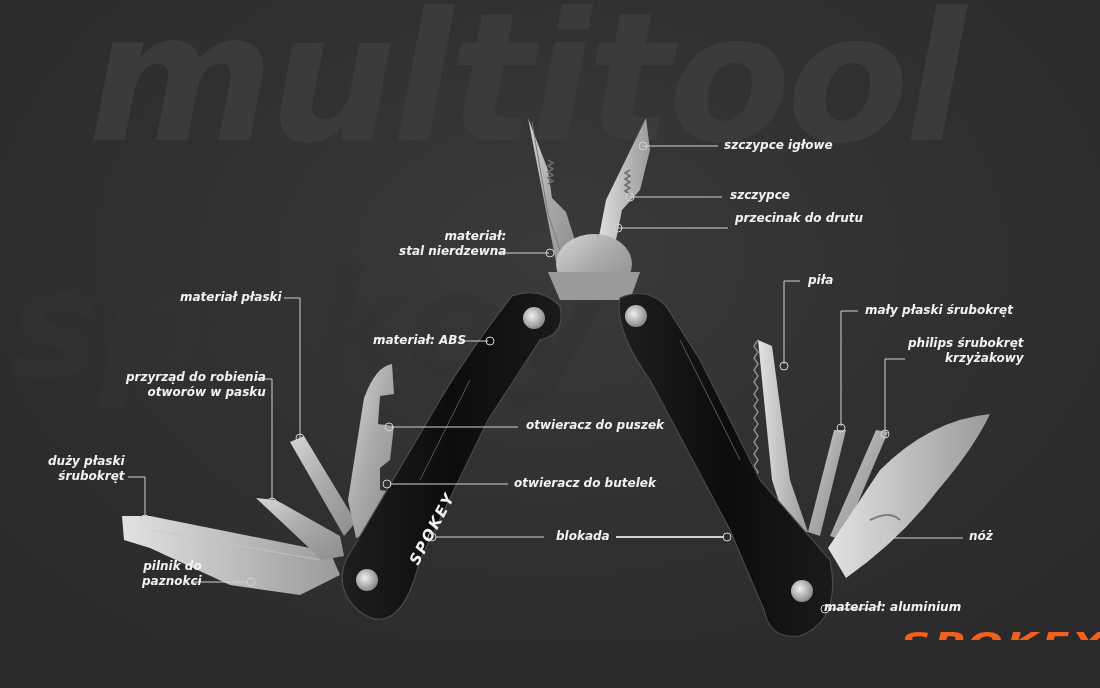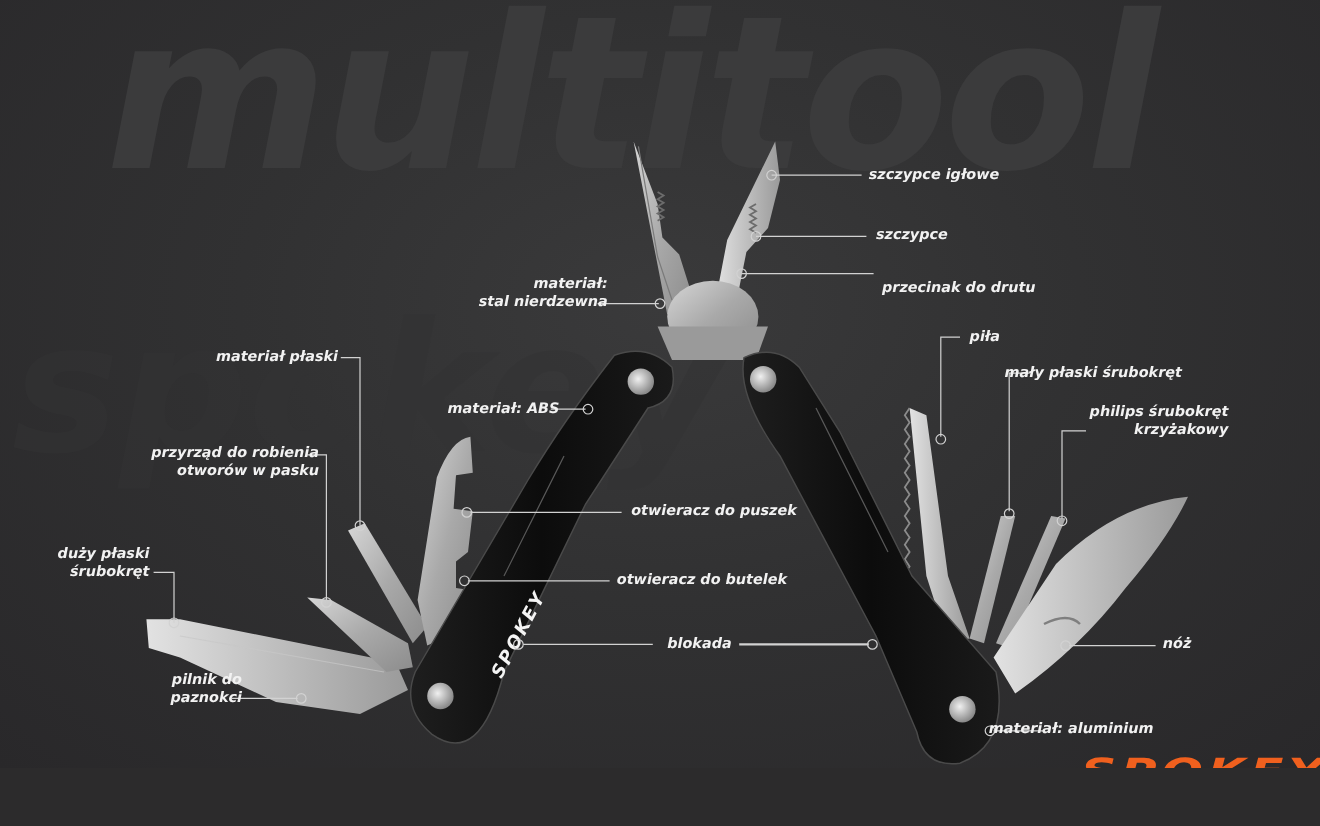--- a/index.html
+++ b/index.html
@@ -176,21 +176,21 @@
         <circle cx="825" cy="609" r="4"></circle>
     </g>
   </svg>
 
   <div class="label" style="left:724px;top:138px">
     <span>szczypce igłowe</span>
   </div>
   <div class="label" style="left:730px;top:188px">
     <span>szczypce</span>
   </div>
-  <div class="label" style="left:735px;top:232px">
+  <div class="label" style="left:735px;top:211px">
     <span>przecinak do drutu</span>
   </div>
   <div class="label" style="left:399px;top:229px">
     <span>materiał:</span>
     <span>stal nierdzewna</span>
   </div>
   <div class="label" style="left:180px;top:290px">
     <span>materiał płaski</span>
   </div>
   <div class="label" style="left:373px;top:333px">
@@ -213,21 +213,21 @@
   <div class="label" style="left:556px;top:529px">
     <span>blokada</span>
   </div>
   <div class="label" style="left:142px;top:559px">
     <span>pilnik do</span>
     <span>paznokci</span>
   </div>
   <div class="label" style="left:808px;top:273px">
     <span>piła</span>
   </div>
-  <div class="label" style="left:837px;top:303px">
+  <div class="label" style="left:865px;top:303px">
     <span>mały płaski śrubokręt</span>
   </div>
   <div class="label" style="left:908px;top:336px">
     <span>philips śrubokręt</span>
     <span>krzyżakowy</span>
   </div>
   <div class="label" style="left:969px;top:529px">
     <span>nóż</span>
   </div>
   <div class="label" style="left:824px;top:600px">

